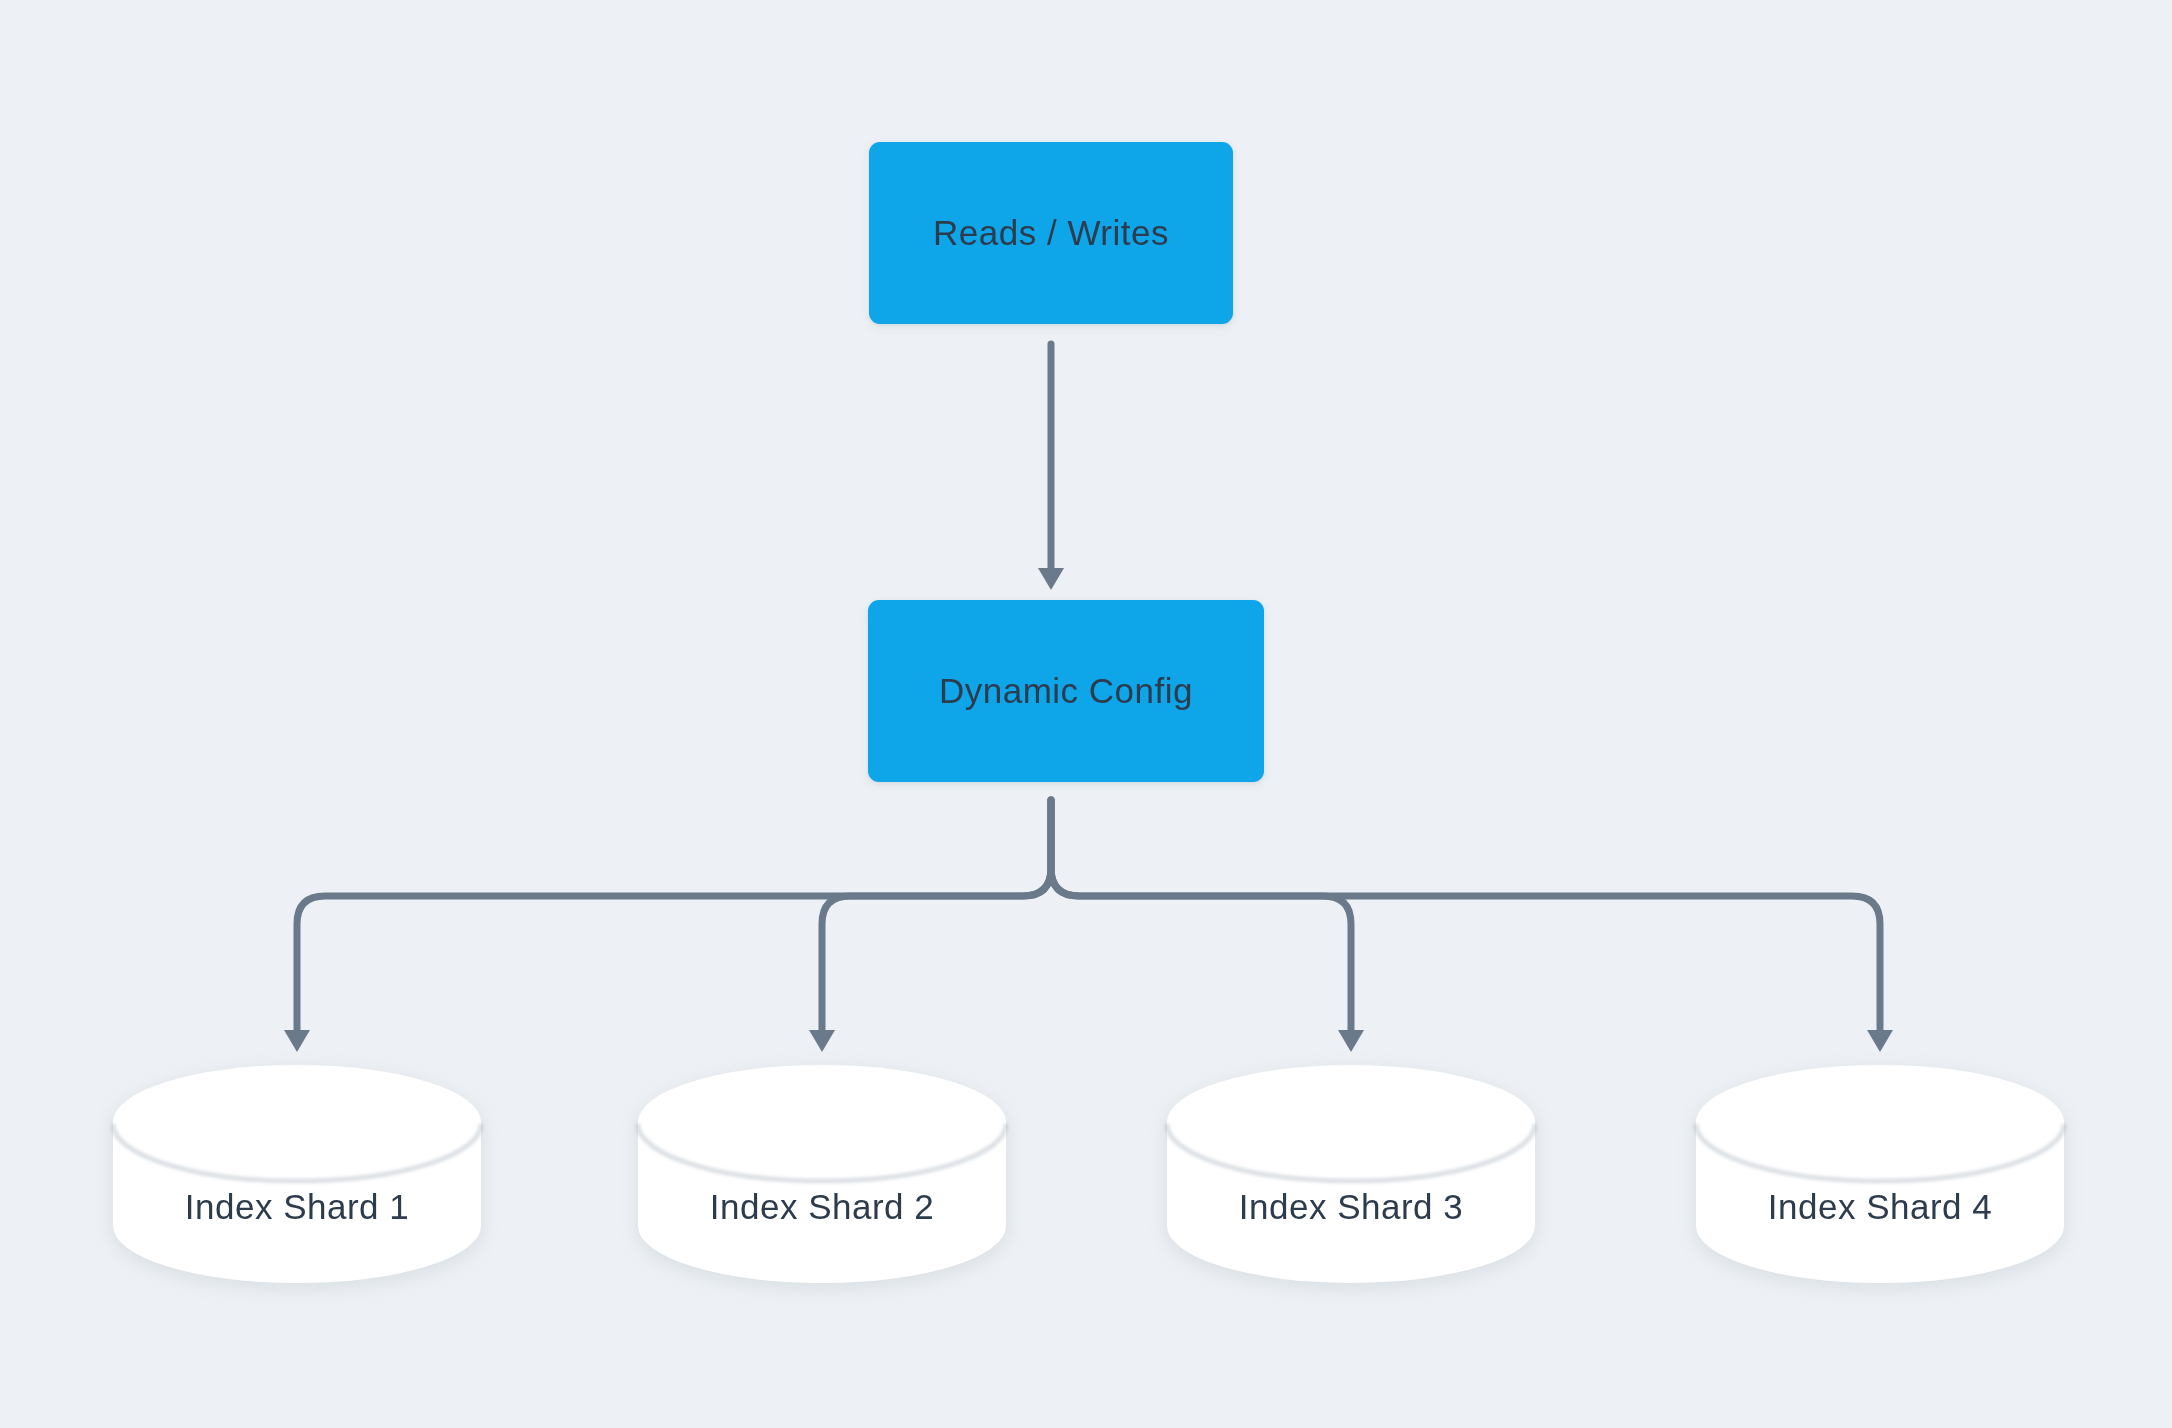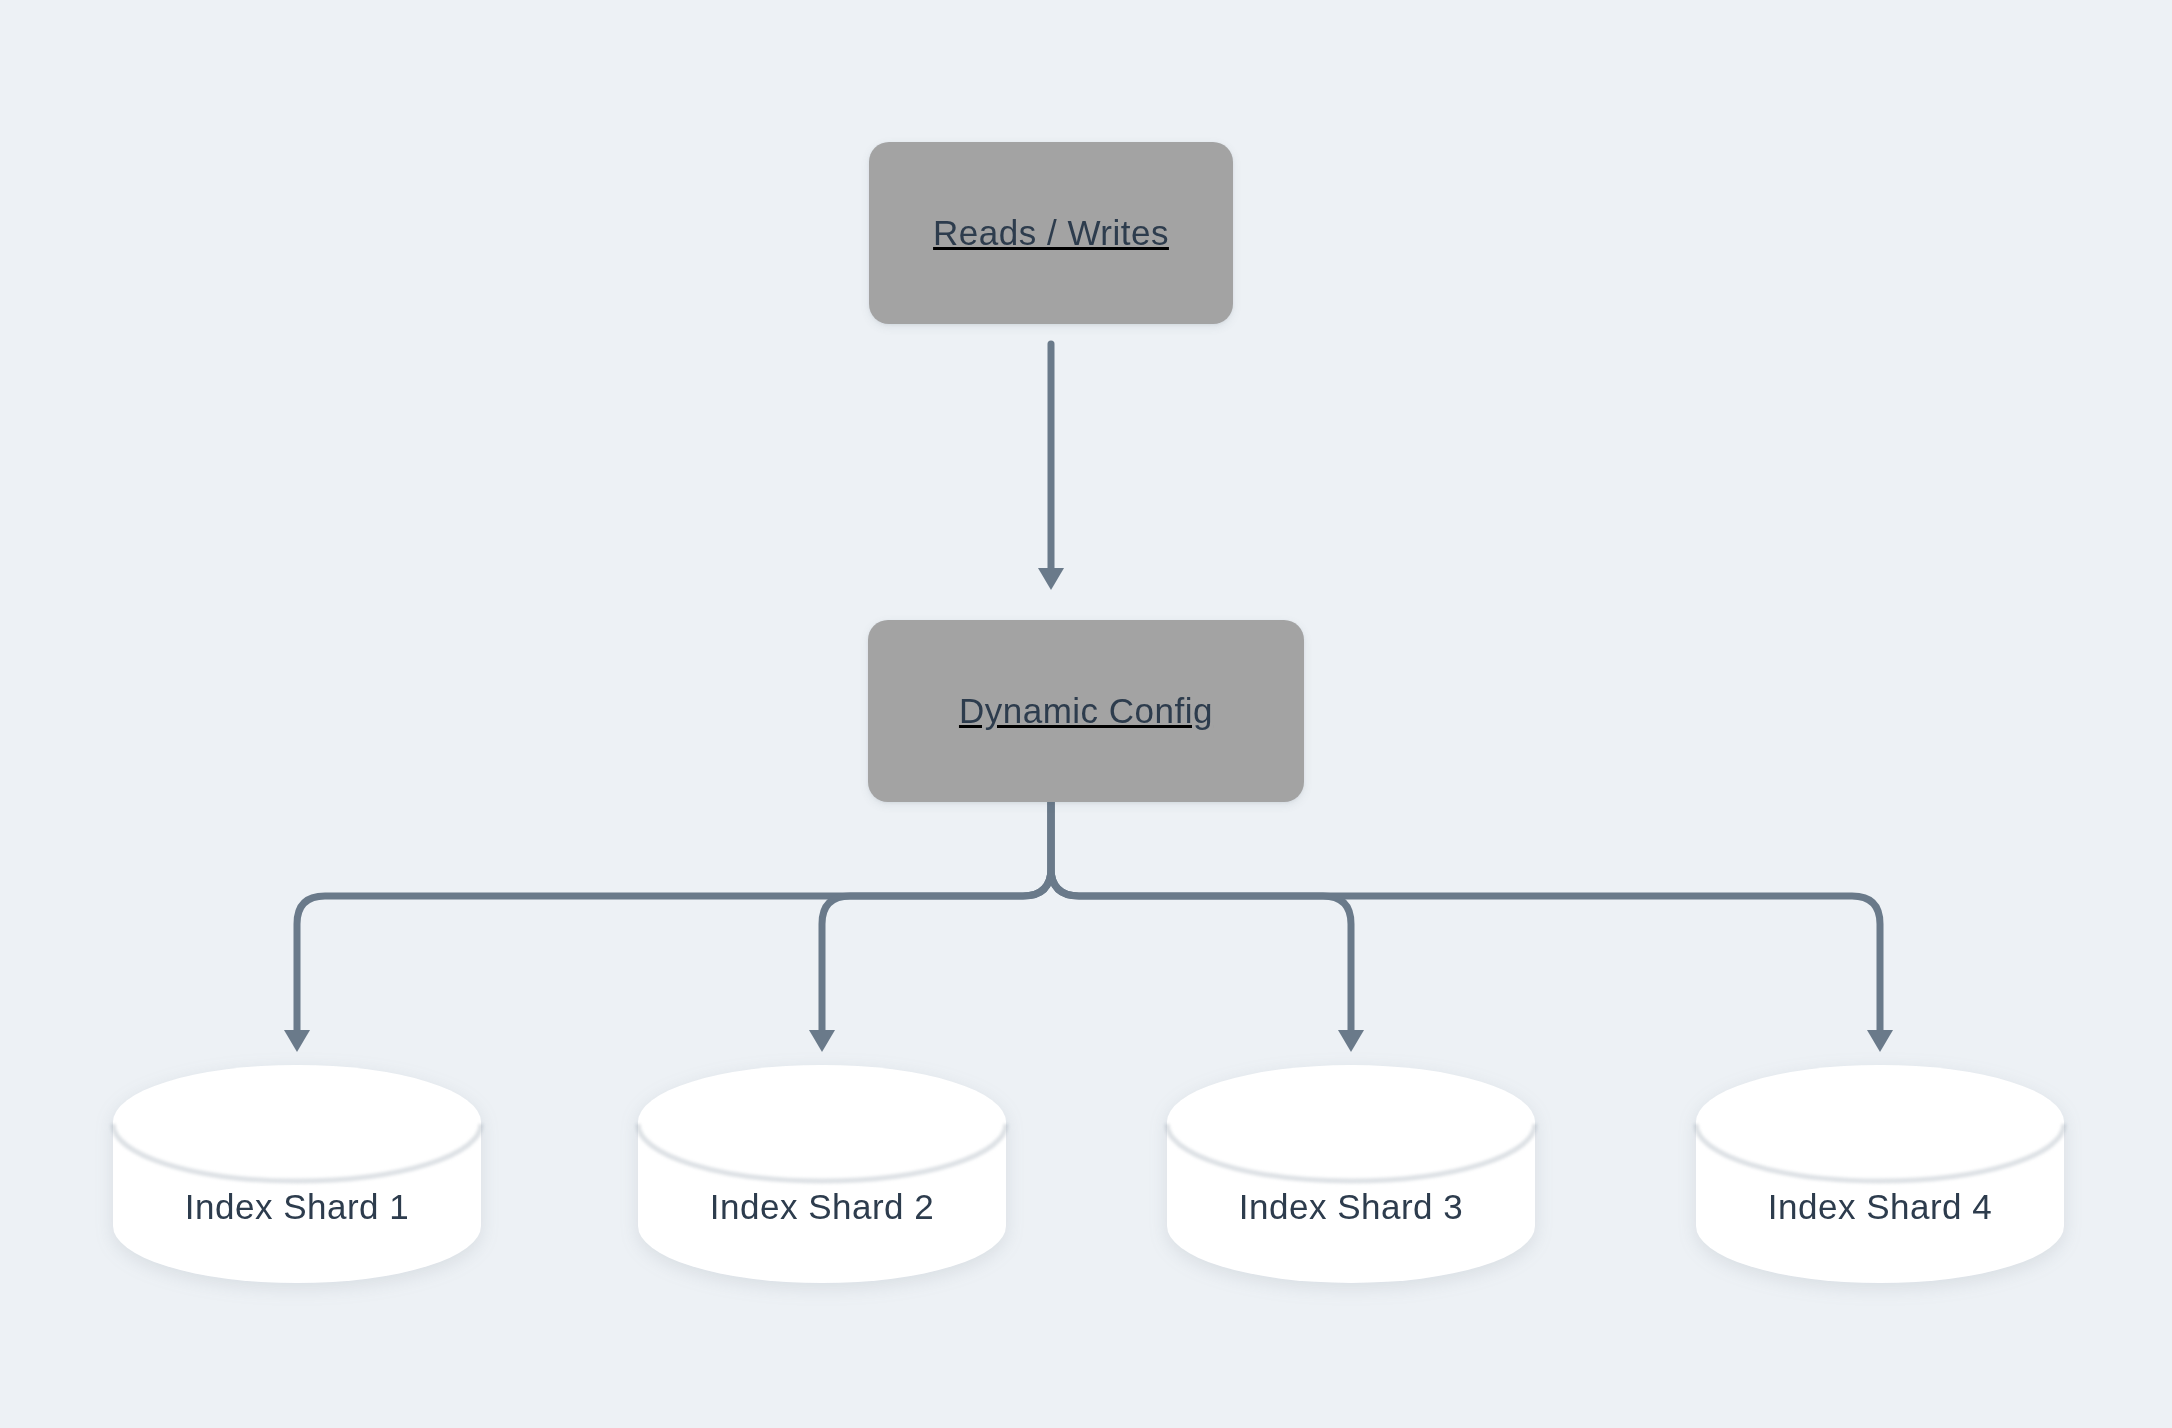--- a/index.html
+++ b/index.html
@@ -46,37 +46,36 @@
   }
   .cyl-label {
     fill: #2d3c4d;
     font-family: "Liberation Sans", sans-serif;
     font-size: 35px;
     font-weight: 500;
     letter-spacing: 0.5px;
   }
   .node {
     position: absolute;
-    background: #a3a3a3;
-    border-radius: 20px;
+    background: #0ea5e9;
+    border-radius: 11px;
     box-shadow: 0 3px 10px rgba(80,95,110,0.10), 0 1px 3px rgba(80,95,110,0.08);
     display: flex;
     align-items: center;
     justify-content: center;
-    text-decoration: underline;
   }
   .node-label {
     color: #2d3c4d;
     font-size: 35px;
     font-weight: 500;
     letter-spacing: 0.5px;
     white-space: nowrap;
   }
   .node-reads-writes { left: 869px; top: 142px; width: 364px; height: 182px; }
-  .node-dynamic-config { left: 868px; top: 600px; width: 436px; height: 182px; margin-top: 20px; }
+  .node-dynamic-config { left: 868px; top: 600px; width: 396px; height: 182px; }
 </style>
 </head>
 <body>
 
 <div class="canvas">
 
   <svg class="layer" viewBox="0 0 2172 1428">
 
     <g>
       <path class="edge-line" d="M1051 344 V569"></path>

